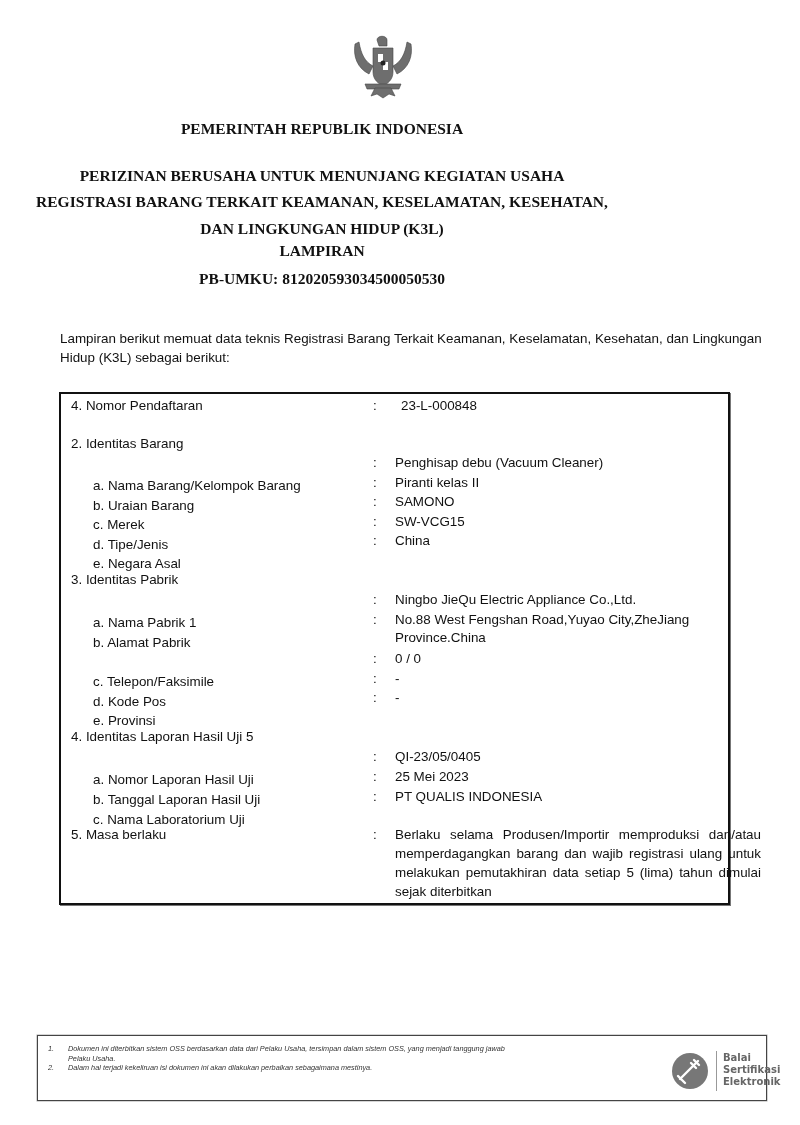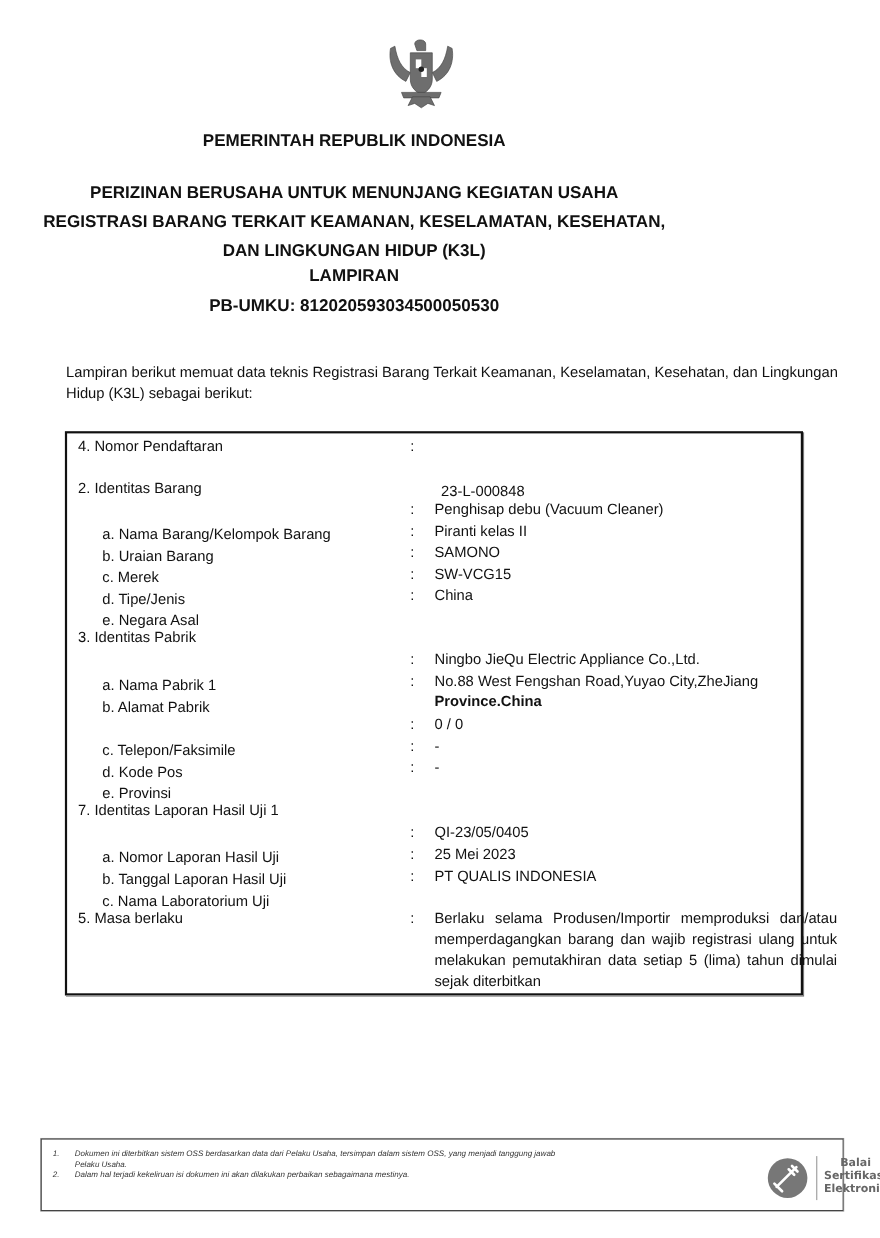--- a/index.html
+++ b/index.html
@@ -1,34 +1,34 @@
 <!DOCTYPE html>
 <html><head>
 <meta charset="utf-8">
 <style>
   html, body { margin: 0; padding: 0; background: #ffffff; }
   body { width: 800px; height: 1125px; position: relative; overflow: hidden;
          font-family: "Liberation Sans", sans-serif; color: #111; }
   .emblem { position: absolute; left: 347px; top: 30px; width: 72px; height: 72px; }
-  .hdr { position: absolute; left: 0; width: 644px; text-align: center; font-weight: bold; font-size: 15.5px; letter-spacing: 0; }
+  .hdr { position: absolute; left: 0; width: 644px; text-align: center; font-weight: bold; font-size: 15.5px; letter-spacing: 0; font-family: Liberation Serif, serif; }
   .intro { position: absolute; left: 60px; top: 329px; width: 710px; font-size: 13.4px; line-height: 19px; }
   .box { position: absolute; left: 59px; top: 392px; width: 667px; height: 509px;
          border: 2px solid #111; box-shadow: 1px 1px 0 #777; }
   .row { position: absolute; left: 10px; font-size: 13.4px; line-height: 19px; }
   .lbl { position: absolute; left: 0; white-space: nowrap; }
   .sub { left: 22px; margin-top: 23px; }
   .colon { position: absolute; left: 302px; }
   .val { position: absolute; left: 324px; width: 362px; white-space: nowrap; }
   .val.just { white-space: normal; text-align: justify; text-align-last: left; width: 366px; }
   .footer { position: absolute; left: 37px; top: 1035px; width: 728px; height: 64px;
             border: 1.5px solid #444; box-shadow: 0 0 0 0.5px #aaa; }
   .fnotes { position: absolute; left: 10px; top: 8px; font-size: 7.3px; line-height: 9.6px; font-style: italic; color: #333; }
   .fnotes .n { display: inline-block; width: 20px; font-style: italic; }
   .fnotes .ind { padding-left: 20px; }
-  .bse { position: absolute; left: 659px; top: 14px; width: 100px; height: 42px; text-align: center; }
+  .bse { position: absolute; left: 633px; top: 14px; width: 100px; height: 42px; }
   .bse-text { position: absolute; left: 52px; top: 2px; font-size: 10px; line-height: 12px; font-weight: bold; color: #666; font-family: "DejaVu Sans", sans-serif; }
   .bse-divider { position: absolute; left: 45px; top: 1px; width: 1px; height: 40px; background: #999; }
 </style>
 </head>
 <body>
 
 <svg class="emblem" viewBox="0 0 72 72">
   <g fill="#6e6e6e" stroke="#444" stroke-width="0.6">
     <path d="M8 14 C6 26 10 38 22 44 L26 36 C18 32 14 24 12 12 Z"></path>
     <path d="M64 14 C66 26 62 38 50 44 L46 36 C54 32 58 24 60 12 Z"></path>
@@ -49,21 +49,21 @@
 <div class="hdr" style="top:242px;">LAMPIRAN</div>
 <div class="hdr" style="top:270px;">PB-UMKU: 812020593034500050530</div>
 
 <div class="intro">Lampiran berikut memuat data teknis Registrasi Barang Terkait Keamanan, Keselamatan, Kesehatan, dan Lingkungan Hidup (K3L) sebagai berikut:</div>
 
 <div class="box">
 
   <div class="row" style="top:2px;">
     <span class="lbl">4. Nomor Pendaftaran</span>
     <span class="colon">:</span>
-    <span class="val" style="left:330px;margin-top:41px;">23-L-000848</span>
+    <span class="val" style="left:330px;">23-L-000848</span>
   </div>
 
   <div class="row" style="top:40px;">
     <span class="lbl">2. Identitas Barang</span>
   </div>
   <div class="row" style="top:59px;">
     <span class="lbl sub">a. Nama Barang/Kelompok Barang</span>
     <span class="colon">:</span>
     <span class="val">Penghisap debu (Vacuum Cleaner)</span>
   </div>
@@ -93,40 +93,40 @@
   </div>
   <div class="row" style="top:196px;">
     <span class="lbl sub">a. Nama Pabrik 1</span>
     <span class="colon">:</span>
     <span class="val">Ningbo JieQu Electric Appliance Co.,Ltd.</span>
   </div>
   <div class="row" style="top:216px;">
     <span class="lbl sub">b. Alamat Pabrik</span>
     <span class="colon">:</span>
     <span class="val">No.88 West Fengshan Road,Yuyao City,ZheJiang</span>
-    <span class="val" style="top:18px;font-weight:bold;">Province.China</span>
+    <span class="val" style="top:18px;">Province.China</span>
   </div>
   <div class="row" style="top:255px;">
     <span class="lbl sub">c. Telepon/Faksimile</span>
     <span class="colon">:</span>
     <span class="val">0 / 0</span>
   </div>
   <div class="row" style="top:275px;">
     <span class="lbl sub">d. Kode Pos</span>
     <span class="colon">:</span>
     <span class="val">-</span>
   </div>
   <div class="row" style="top:294px;">
     <span class="lbl sub">e. Provinsi</span>
     <span class="colon">:</span>
     <span class="val">-</span>
   </div>
 
   <div class="row" style="top:333px;">
-    <span class="lbl">7. Identitas Laporan Hasil Uji 1</span>
+    <span class="lbl">4. Identitas Laporan Hasil Uji 5</span>
   </div>
   <div class="row" style="top:353px;">
     <span class="lbl sub">a. Nomor Laporan Hasil Uji</span>
     <span class="colon">:</span>
     <span class="val">QI-23/05/0405</span>
   </div>
   <div class="row" style="top:373px;">
     <span class="lbl sub">b. Tanggal Laporan Hasil Uji</span>
     <span class="colon">:</span>
     <span class="val">25 Mei 2023</span>

